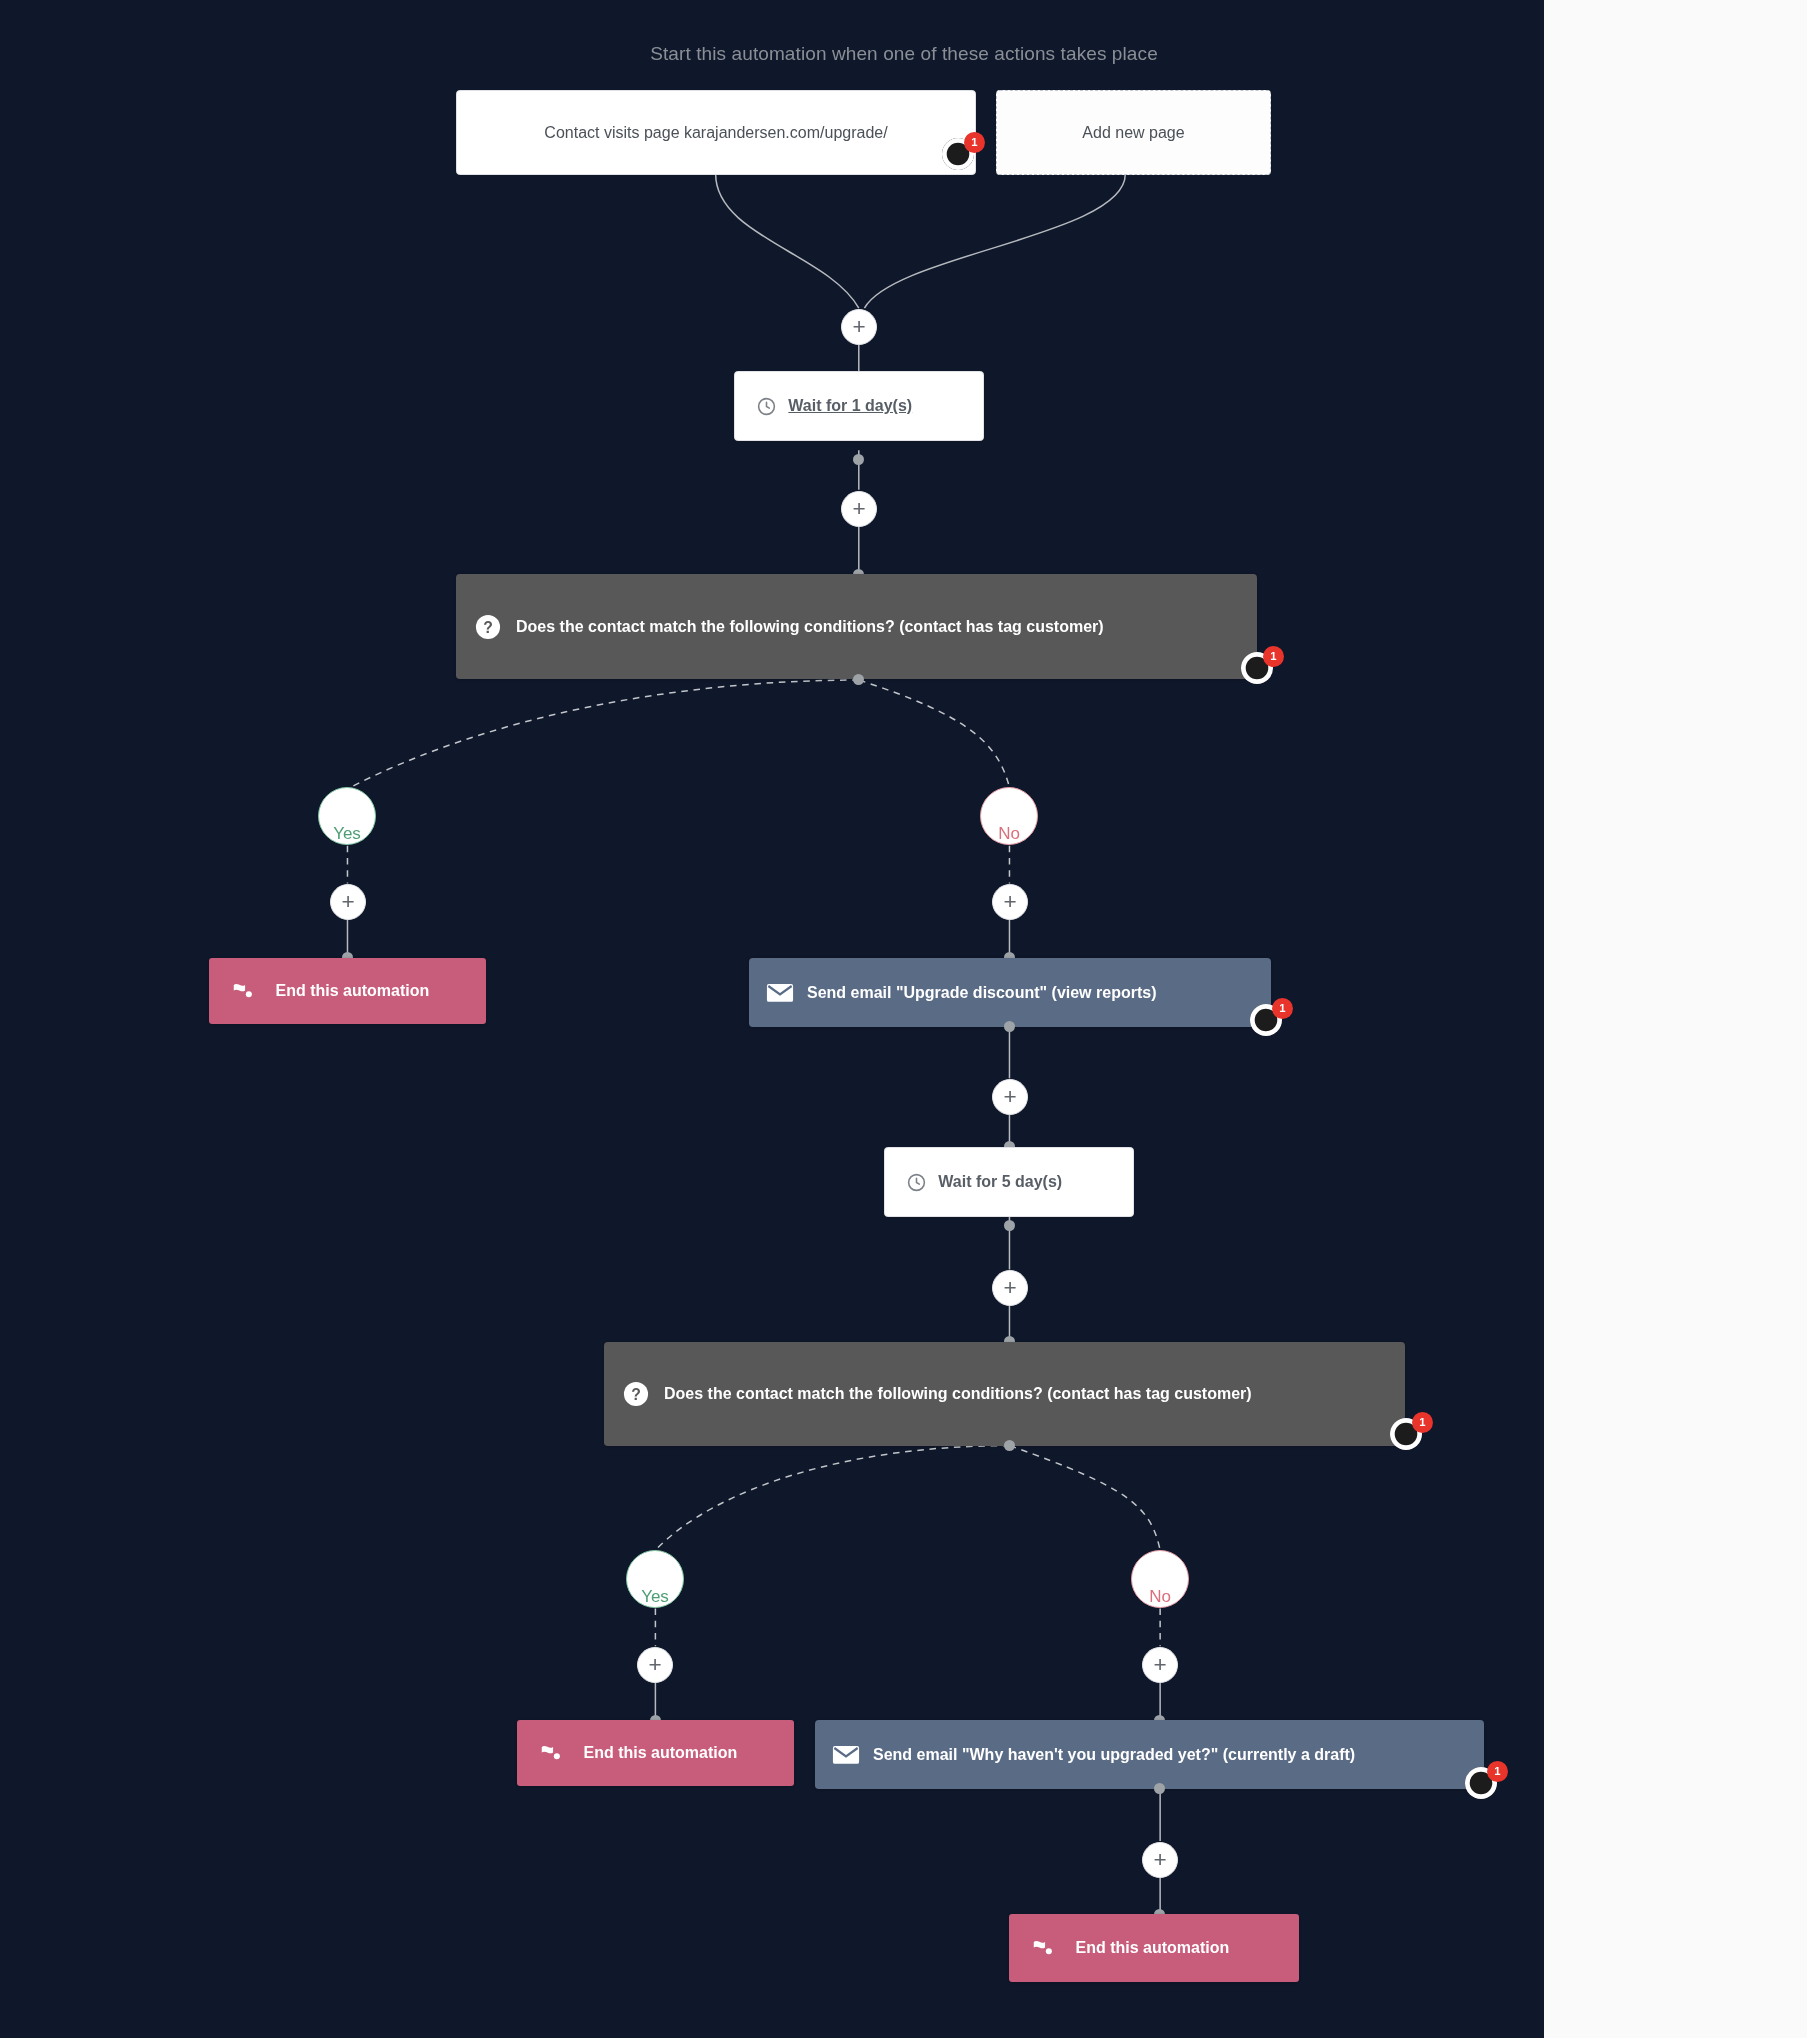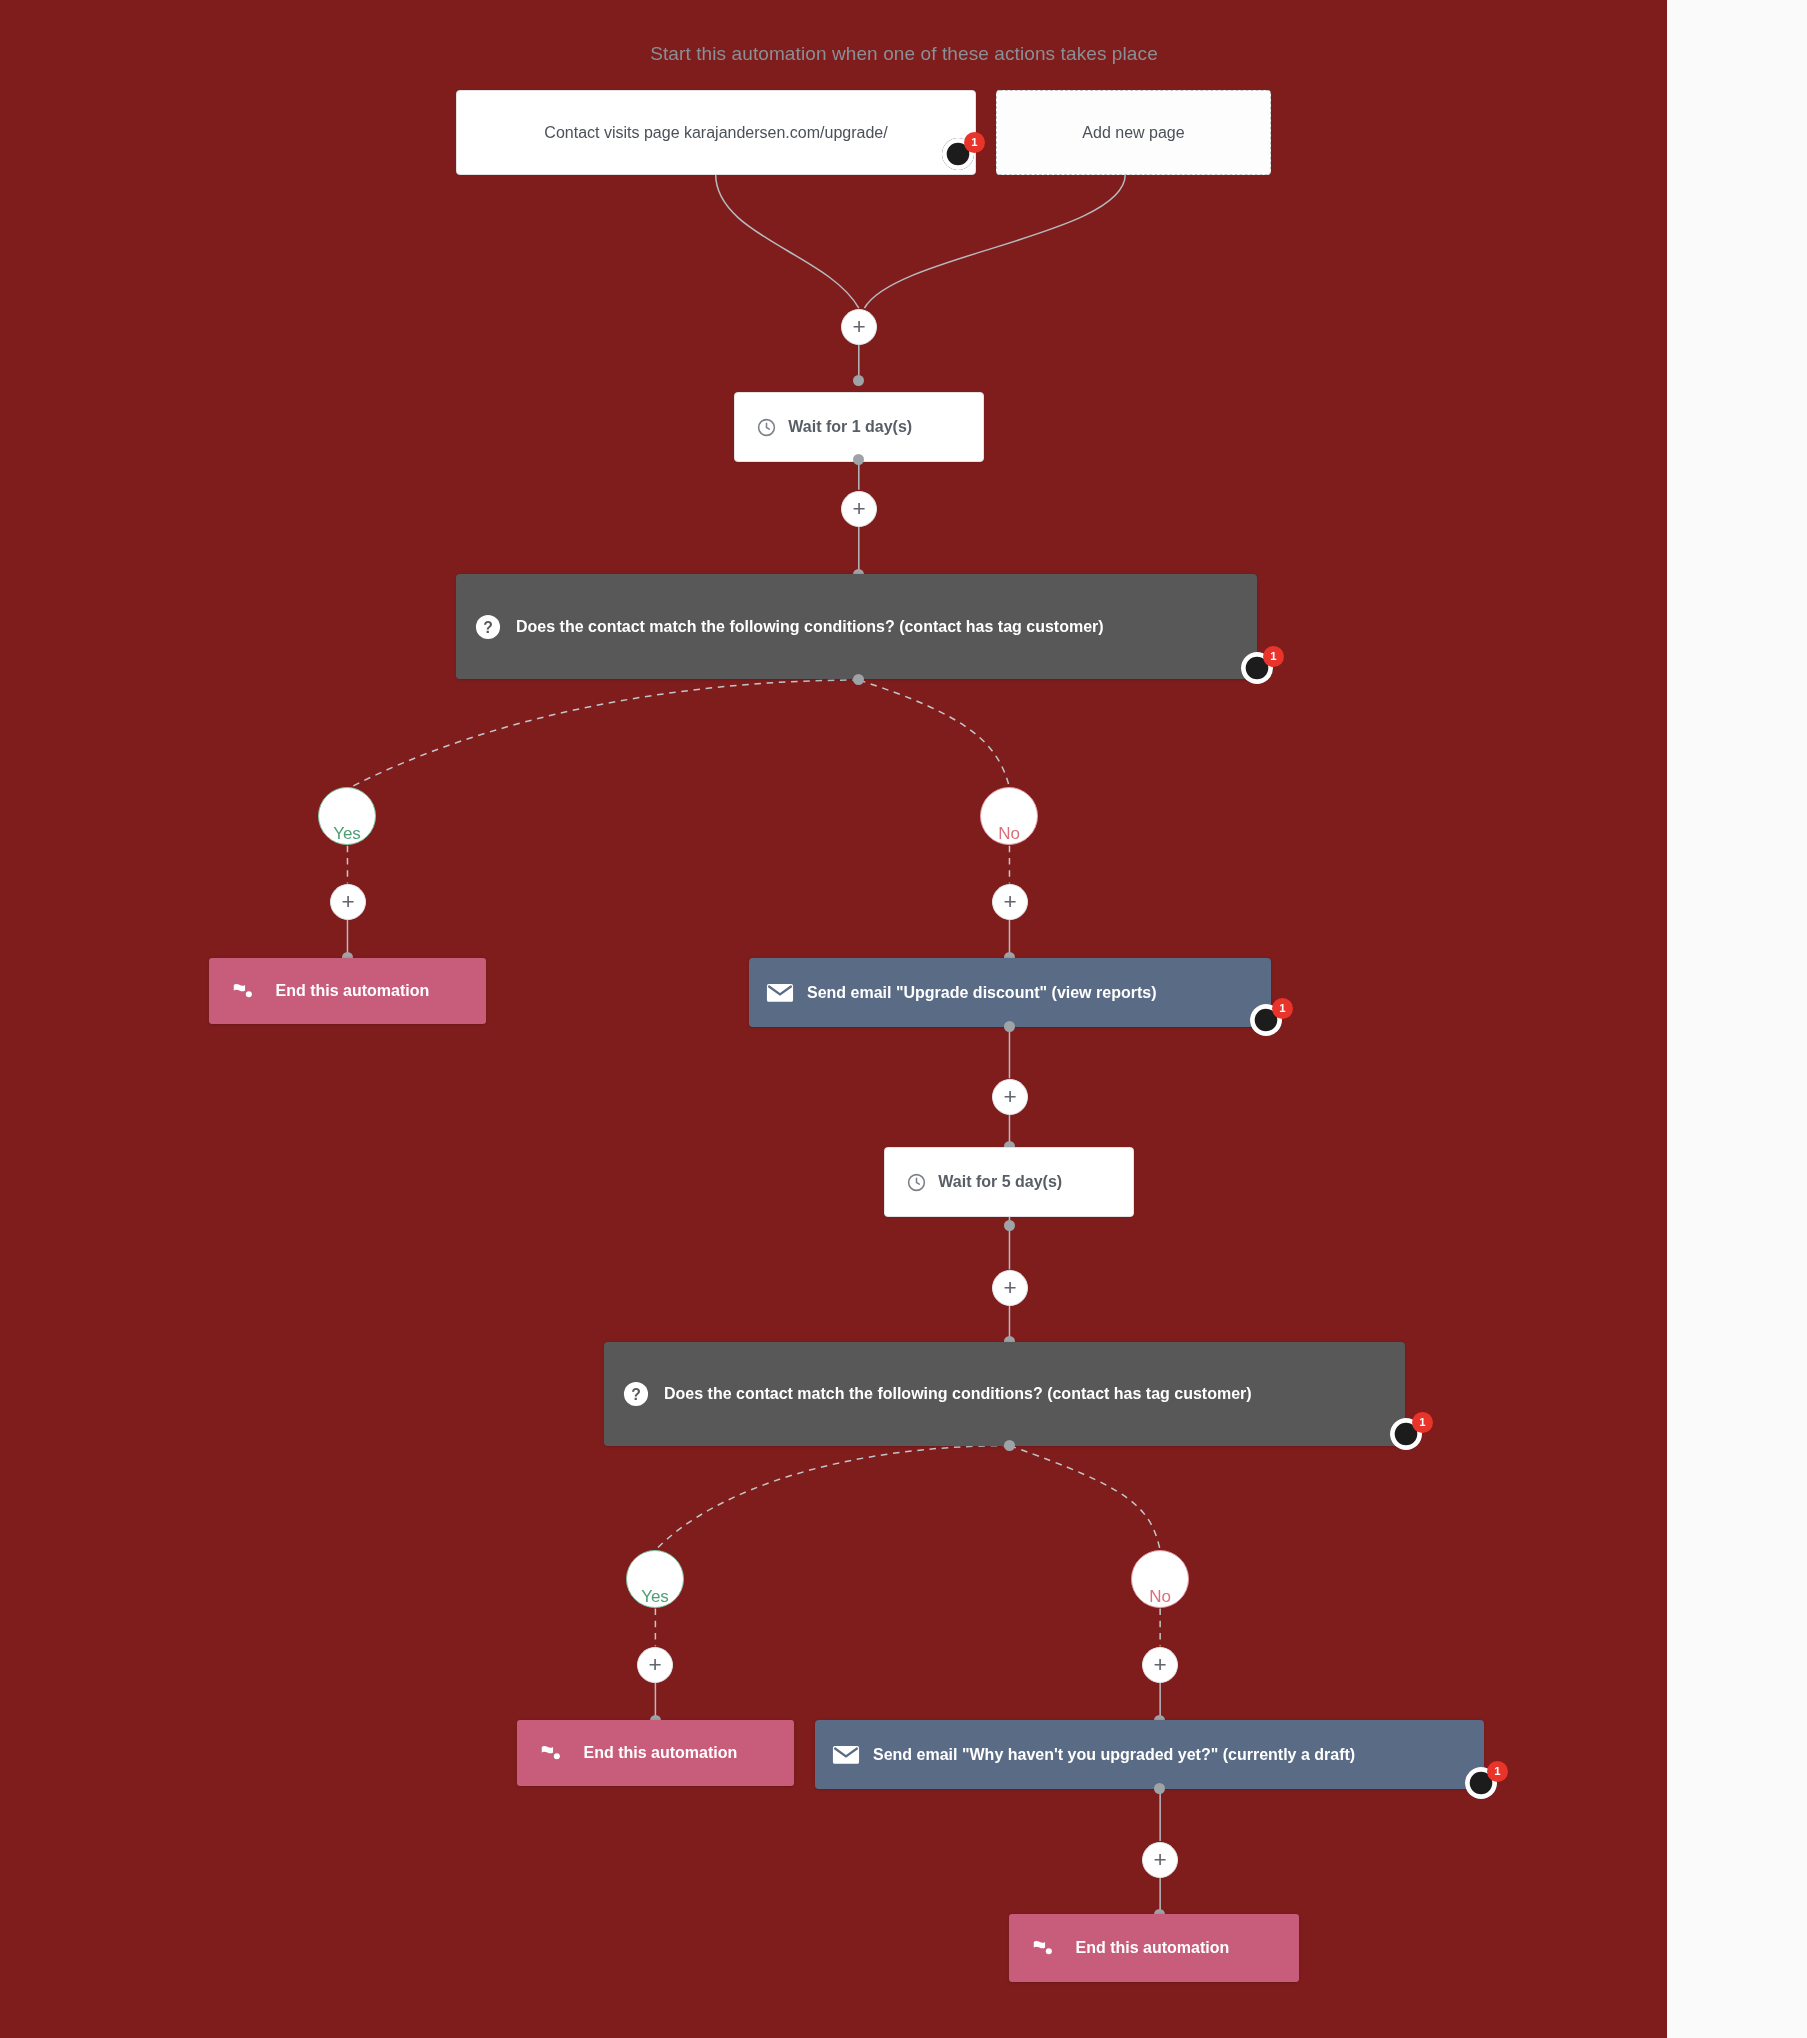--- a/index.html
+++ b/index.html
@@ -7,23 +7,23 @@
     margin: 0;
     padding: 0;
     background: #fafafa;
   }
   body {
     font-family: "Liberation Sans", sans-serif;
     -webkit-font-smoothing: antialiased;
   }
   #canvas {
     position: relative;
-    width: 1667px;
+    width: 1544px;
     height: 2039px;
-    background: #7f1d1d;
+    background: #0f172a;
     overflow: hidden;
   }
   #edges {
     position: absolute;
     left: 0; top: 0;
     width: 1808px;
     height: 2039px;
     pointer-events: none;
   }
   .node {
@@ -274,21 +274,21 @@
     <div class="cursor"></div>
     <div class="badge">1</div>
   </div>
 
   <div class="node plus" style="left:841px; top:309px;">
     <span>+</span>
   </div>
 
   <div class="dot" style="left:853px; top:375px;"></div>
 
-  <div class="node wait-box" style="left:734px; top:392px; width:250px; height:70px;">
+  <div class="node wait-box" style="left:734px; top:371px; width:250px; height:70px;text-decoration:underline;">
     <span class="icon">
       <svg width="21" height="21" viewBox="0 0 24 24" fill="none" stroke="#7d8288" stroke-width="1.8">
         <circle cx="12" cy="12" r="9"></circle>
           <path d="M12 7.2 V12 L15.2 13.8" stroke-linecap="round"></path>
       </svg>
     </span>
     <span>Wait for 1 day(s)</span>
   </div>
 
   <div class="dot" style="left:853px; top:454px;"></div>

